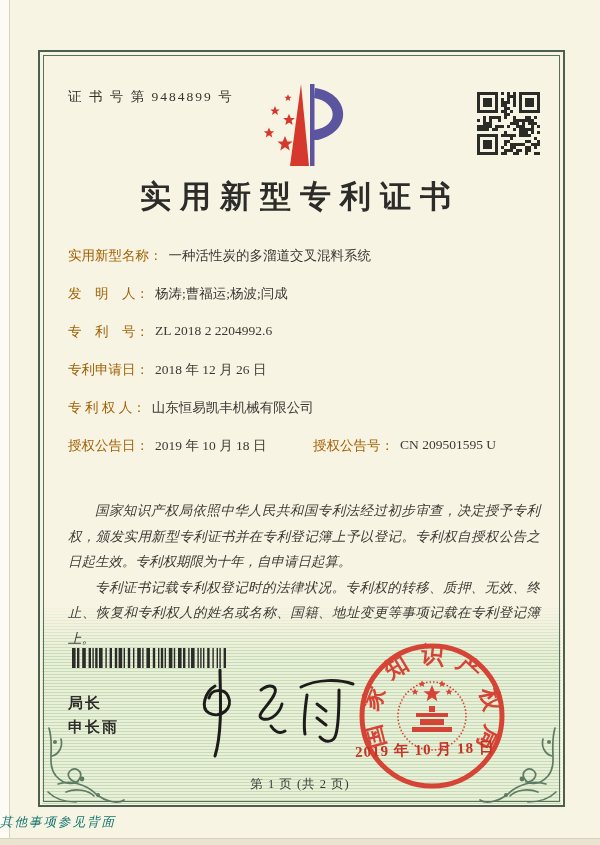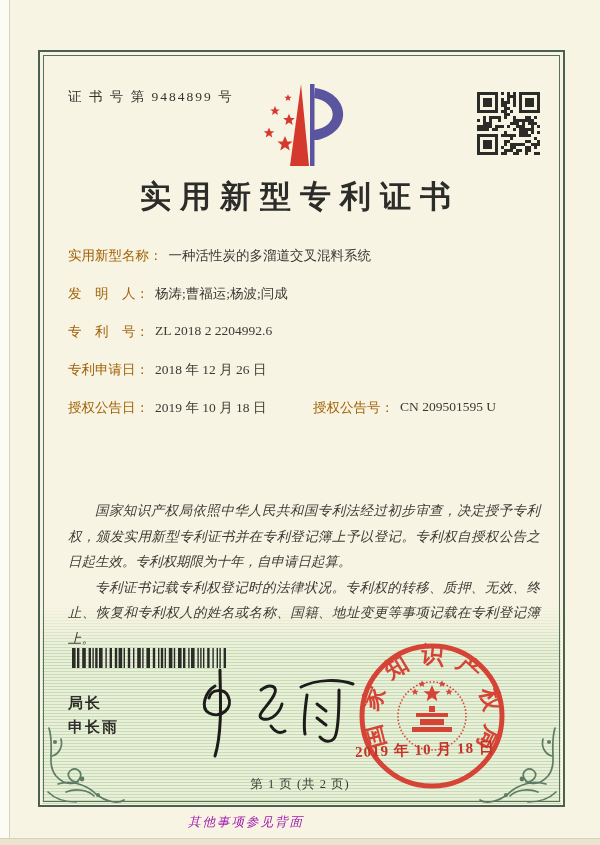--- a/index.html
+++ b/index.html
@@ -55,22 +55,22 @@
   .seal-date{position:absolute;left:355px;top:740px;width:170px;z-index:4;
     color:#c53325;font-size:15px;letter-spacing:1px;font-weight:600;white-space:nowrap;
     transform:rotate(-2deg);}
 
   .flourish{position:absolute;width:86px;height:86px;z-index:2;}
   .flourish.left{left:42px;top:722px;}
   .flourish.right{left:476px;top:722px;transform:scaleX(-1);}
 
   .pagenum{position:absolute;left:0;top:776px;width:600px;text-align:center;
     font-size:12.5px;color:#3a3a35;z-index:3;letter-spacing:1px;}
-  .footer-note{position:absolute;left:0;top:814px;width:492px;text-align:center;
-    font-size:12.5px;color:#a21caf;font-style:italic;letter-spacing:2px;z-index:3;}
+  .footer-note{position:absolute;left:0;top:814px;width:492px;
+    font-size:12.5px;color:#0f766e;font-style:italic;letter-spacing:2px;z-index:3;}
 </style>
 </head>
 <body>
 
 <div class="page">
 
   <div class="scan-edge-left"></div>
   <div class="scan-edge-bottom"></div>
 
   <div class="band"></div>
@@ -280,20 +280,24 @@
       <span class="fvalue">杨涛;曹福运;杨波;闫成</span>
     </div>
     <div class="frow">
       <span class="flabel">专　利　号：</span>
       <span class="fvalue">ZL 2018 2 2204992.6</span>
     </div>
     <div class="frow">
       <span class="flabel">专利申请日：</span>
       <span class="fvalue">2018 年 12 月 26 日</span>
     </div>
+    <div class="frow">
+      <span class="flabel">专 利 权 人：</span>
+      <span class="fvalue">山东恒易凯丰机械有限公司</span>
+    </div>
     <div class="frow grant-row">
       <span class="pair1">
         <span class="flabel">授权公告日：</span>
         <span class="fvalue">2019 年 10 月 18 日</span>
       </span>
       <span class="pair2">
         <span class="flabel">授权公告号：</span>
         <span class="fvalue">CN 209501595 U</span>
       </span>
     </div>

